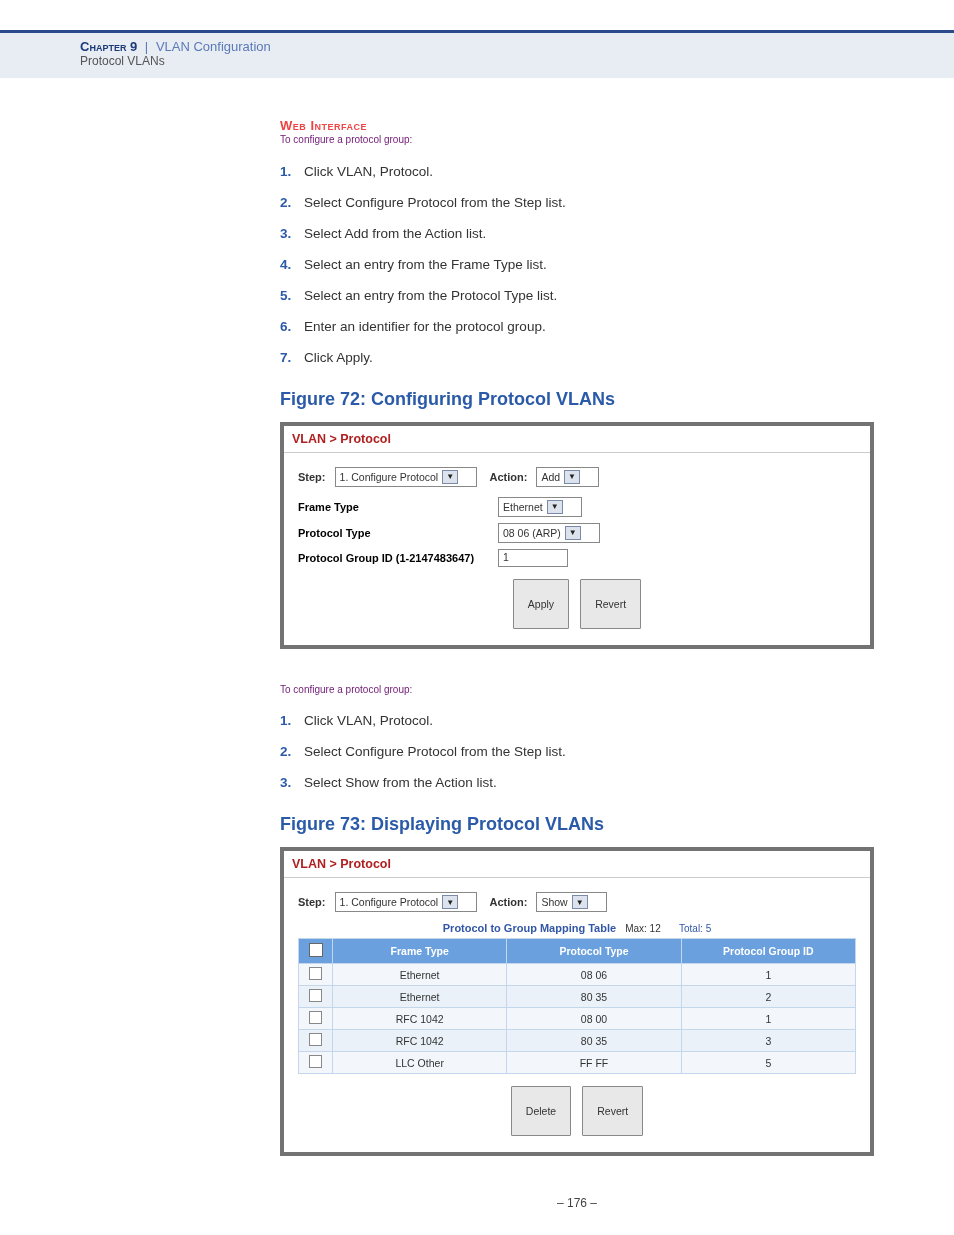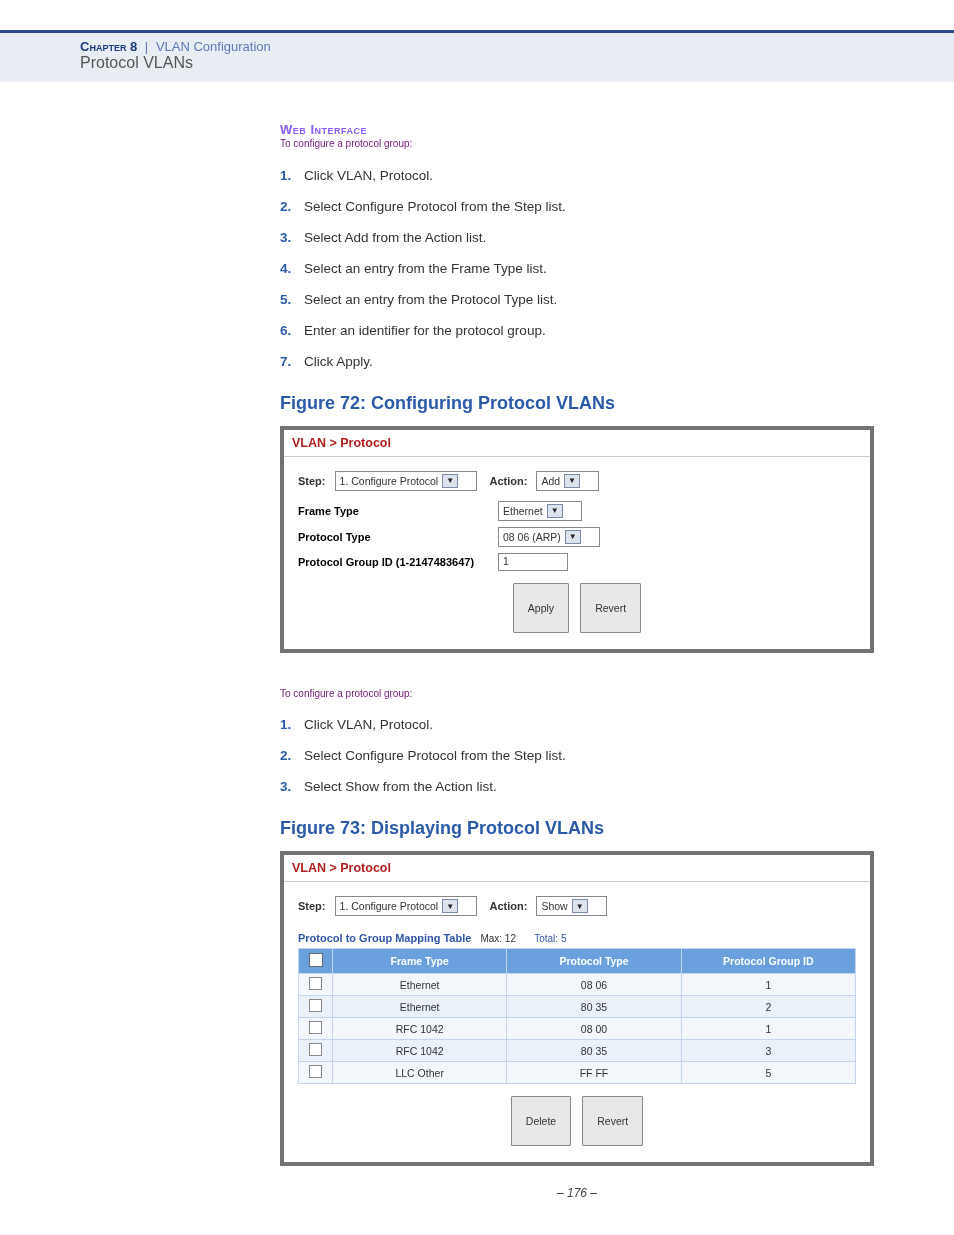--- a/index.html
+++ b/index.html
@@ -22,26 +22,26 @@
     border-top: 3px solid #2a4b8c;
     padding: 6px 80px 10px 80px;
     margin: 30px 0 0 0;
   }
   .chapter-line {
     font-family: Verdana, sans-serif;
   }
   .chapter-label { font-variant: small-caps; font-weight: bold; color: #1a3a7a; font-size: 13px; }
   .chapter-sep { color: #5a7ab8; margin: 0 4px; }
   .chapter-title { color: #5a7ab8; }
-  .chapter-sub { color: #555; font-size: 16px; }
+  .chapter-sub { color: #555; font-size: 12px; }
   .content {
     margin: 40px 80px 0 280px;
   }
   .sec-head {
-    color: #8b5cf6;
+    color: #ef4444;
     font-weight: bold;
     font-variant: small-caps;
     font-size: 13px;
     letter-spacing: 0.5px;
   }
   .body-text { color: #701a75; font-size: 10px; line-height: 1.45; }
   ol.steps { padding-left: 0; margin: 14px 0; list-style: none; }
   ol.steps li { margin: 16px 0; display: flex; }
   ol.steps li .num { color: #2a5aa8; font-weight: bold; min-width: 24px; font-size: 13.5px; }
   ol.steps li .txt { font-size: 13.5px; color: #333; text-align: center; }
@@ -77,47 +77,47 @@
     border: 1px solid #888; background: #fff; font-size: 10.5px;
     padding: 1px 4px; height: 14px; min-width: 60px;
   }
   .panel .btn-row { text-align: center; margin: 12px 0 6px 0; }
   .panel .btn {
     display: inline-block; border: 1px solid #888; background: #e8e8e8;
     font-size: 10.5px; padding: 18px 14px; margin: 0 4px; border-radius: 1px;
   }
   .panel .sel-row { margin: 4px 0 10px 0; }
   .panel .sel-label { font-weight: bold; font-size: 11px; margin-right: 6px; }
-  .panel .tbl-title { color: #3257a7; font-size: 11px; font-weight: bold; margin: 16px 0 4px 0; }
+  .panel .tbl-title { color: #3257a7; font-size: 11px; font-weight: bold; margin: 10px 0 4px 0; text-align: center; }
   .panel .tbl-meta { color: #333; font-size: 10px; font-weight: normal; margin-left: 6px; }
   table.grid {
     border-collapse: collapse; width: 100%; font-size: 10.5px; text-align: center;
     table-layout: fixed;
   }
   table.grid col.c-chk { width: 34px; }
   table.grid th {
     background: #6aa0dd; color: #fff; border: 1px solid #c4d6ec;
     padding: 4px; font-size: 10.5px; font-weight: bold;
   }
   table.grid td {
     border: 1px solid #c4d6ec; padding: 3px; color: #333; background: #f3f7fb;
   }
   table.grid tr.alt td { background: #eaf1f8; }
   .chk { width: 11px; height: 11px; border: 1px solid #888; display: inline-block; background:#fff; }
   .chk.hdr { width: 12px; height: 12px; background:#fff; border: 1px solid #666; position:relative;}
-  .page-num { text-align: center; font-size: 12px; color: #444; margin-top: 20px; font-style: italic; }
+  .page-num { text-align: center; font-size: 12px; color: #444; margin-top: 40px; }
 </style>
 </head>
 <body>
 
 <div class="page">
 
   <div class="top-bar">
     <div class="chapter-line">
-      <span class="chapter-label">Chapter 8</span>
+      <span class="chapter-label">Chapter 9</span>
       <span class="chapter-sep">|</span>
       <span class="chapter-title">VLAN Configuration</span>
     </div>
     <div class="chapter-sub">Protocol VLANs</div>
   </div>
 
   <div class="content">
     <div class="sec-head">Web Interface</div>
     <div class="body-text">To configure a protocol group:</div>
 

